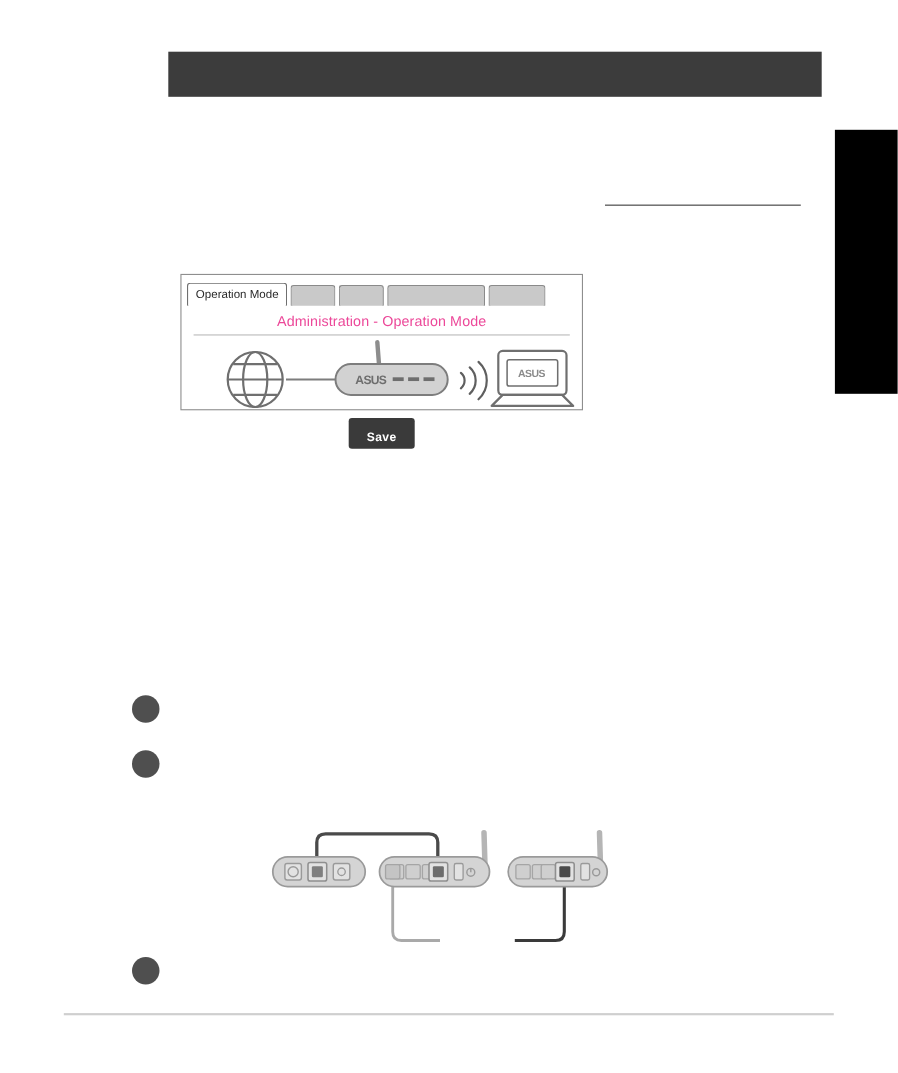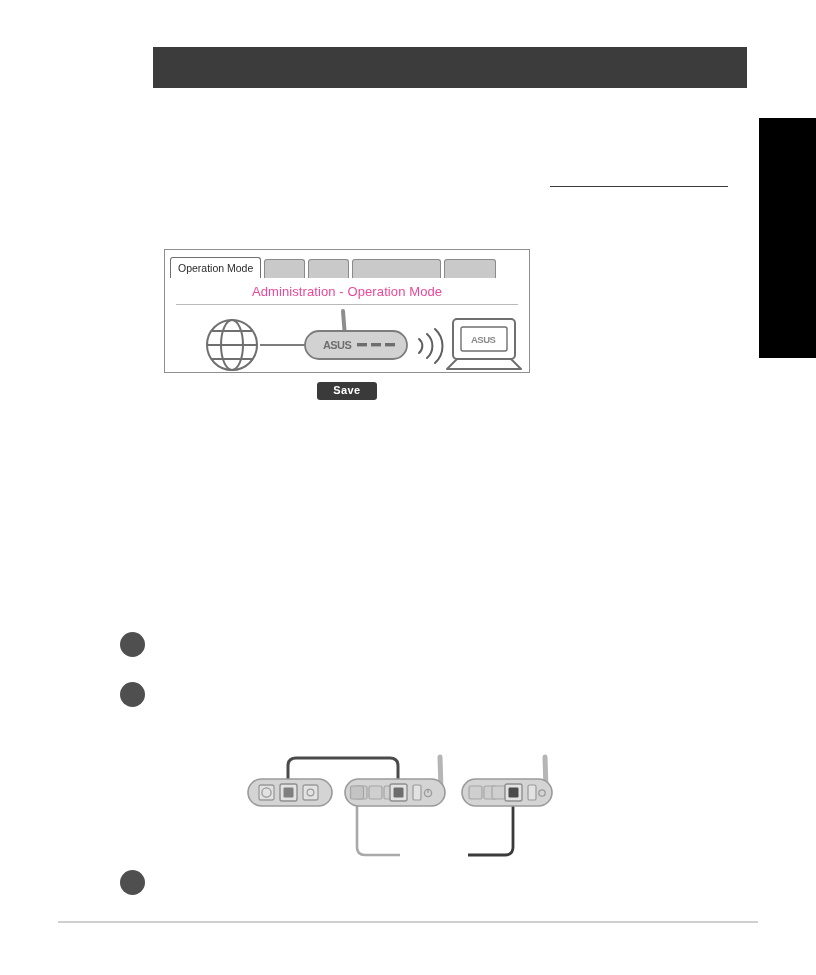--- a/index.html
+++ b/index.html
@@ -121,21 +121,21 @@
   .ui-save-wrap {
     text-align: center;
     margin-top: 1px;
   }
   .ui-save {
     display: inline-block;
     background: #3a3a3a;
     color: #ffffff;
     font-size: 11px;
     font-weight: bold;
-    padding: 2px 16px 4px 16px;
+    padding: 12px 16px 4px 16px;
     border-radius: 3px;
     letter-spacing: 0.4px;
   }
 
   
   .step-bullet {
     position: absolute;
     width: 25px;
     height: 25px;
     border-radius: 50%;

